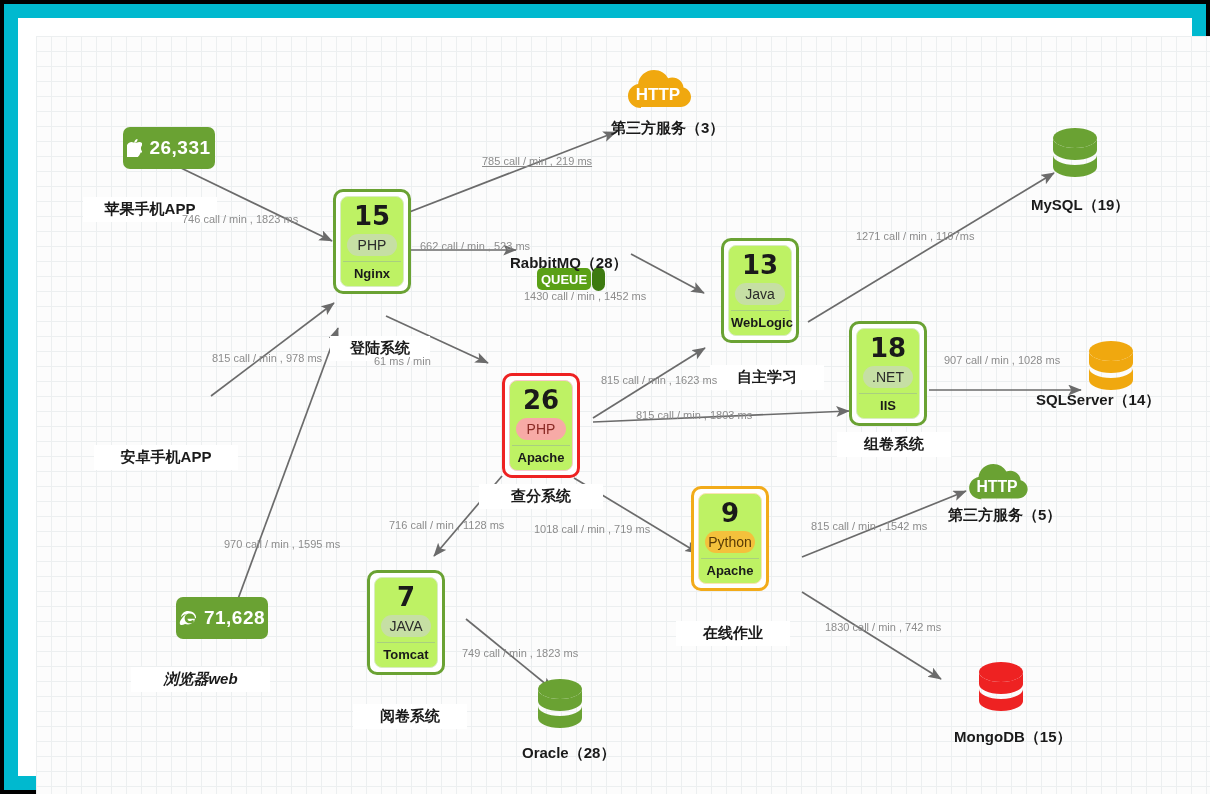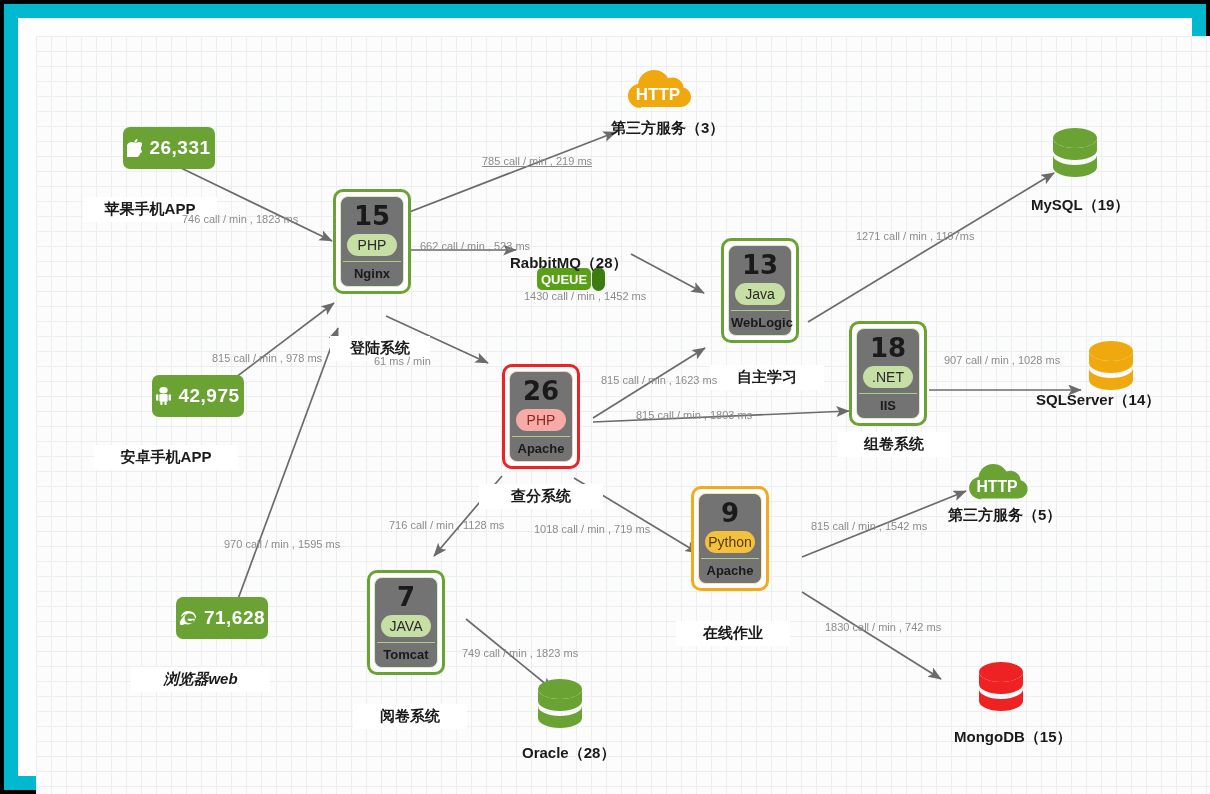--- a/index.html
+++ b/index.html
@@ -79,21 +79,21 @@
     width: 78px;
     border: 3px solid #6aa233;
     border-radius: 10px;
     background: #ffffff;
     padding: 4px;
     box-sizing: border-box;
   }
   .appnode .inner {
     border: 1px solid #d8ecc2;
     border-radius: 8px;
-    background: #737373;
+    background: #bef264;
     padding: 4px 2px 0 2px;
     box-sizing: border-box;
   }
   .appnode .num {
     text-align: center;
     font-size: 26px;
     font-weight: bold;
     color: #1a1a1a;
     line-height: 30px;
     font-family: "DejaVu Sans", sans-serif;
@@ -110,21 +110,21 @@
     font-weight: normal;
   }
   .appnode .srv {
     border-top: 1px solid #a9cf7f;
     text-align: center;
     font-size: 13px;
     color: #1a1a1a;
     padding: 4px 0 5px 0;
     font-weight: bold;
   }
-  .appnode.red { border-color: #ee2222; }
+  .appnode.red { border-color: #ee2222; margin-top: 9px; }
   .appnode.red .inner { border-color: #f8cccc; }
   .appnode.red .lang { background: #f7aaa6; color: #8a2a24; }
   .appnode.red .srv { border-top-color: #a9cf7f; }
   .appnode.amber { border-color: #f2ab1a; }
   .appnode.amber .inner { border-color: #fae4b4; }
   .appnode.amber .lang { background: #f4c13c; color: #5a3c06; }
   .appnode.amber .srv { border-top-color: #a9cf7f; }
 
   
   .dbnode { position: absolute; }
@@ -197,35 +197,20 @@
     <div class="client" style="left:47px; top:91px; width:92px;">
       <span class="gi">
         <svg width="15" height="18" viewBox="0 0 16 19">
           <path fill="#ffffff" d="M11.2 0c.1 1-.3 2-.9 2.7-.6.7-1.6 1.3-2.5 1.2-.1-1 .4-2 .9-2.6C9.4.5 10.4 0 11.2 0zM14.6 14.3c-.5 1.1-.7 1.6-1.3 2.6-.9 1.4-2.2 3.1-3.8 3.1-1.4 0-1.8-.9-3.7-.9-1.9 0-2.3.9-3.7.9-1.6 0-2.8-1.5-3.7-2.9C-1.2 13.1-1.5 8.4.2 5.9 1.3 4.2 3.1 3.2 4.8 3.2c1.7 0 2.8 1 4.2 1 1.4 0 2.2-1 4.2-1 1.5 0 3.1.8 4.2 2.3-3.7 2-3.1 7.3.2 8.8z"></path>
         </svg>
       </span>
       <span>26,331</span>
     </div>
     <div class="caption" style="left:47px; top:161px; width:120px;">苹果手机APP</div>
 
-    <div class="client" style="left:76px; top:339px; width:92px;">
-      <span class="gi">
-        <svg width="15" height="18" viewBox="0 0 16 19">
-          <g fill="#ffffff">
-            <ellipse cx="8" cy="3.4" rx="4.4" ry="3.4"></ellipse>
-            <rect x="3.6" y="7.4" width="8.8" height="8.2" rx="1"></rect>
-            <rect x="0" y="7.6" width="2.6" height="7" rx="1.3"></rect>
-            <rect x="13.4" y="7.6" width="2.6" height="7" rx="1.3"></rect>
-            <rect x="4.6" y="15.2" width="2.4" height="4" rx="1.2"></rect>
-            <rect x="9" y="15.2" width="2.4" height="4" rx="1.2"></rect>
-          </g>
-        </svg>
-      </span>
-      <span>42,975</span>
-    </div>
     <div class="caption" style="left:58px; top:409px; width:130px;">安卓手机APP</div>
 
     <div class="client" style="left:100px; top:561px; width:92px;">
       <span class="gi">
         <svg width="18" height="18" viewBox="0 0 20 20">
           <path fill="#ffffff" d="M10 2.2c-4 0-7.3 3-7.8 6.9 1.6-2 3.9-3.4 6.2-3.9-2.4 1.6-5 4.4-6.6 7.4-1 1.9-1.3 3.6-.5 4.5.9 1 3 .7 5.4-.5 1 .3 2.1.5 3.3.5 3.9 0 7.1-2.7 7.7-6.3H9.4c.2 1.6 1.3 2.6 2.8 2.6 1.1 0 2-.5 2.5-1.3l2.6 1.1c-1 1.7-2.9 2.7-5.2 2.7-3.3 0-5.8-2.3-5.8-5.6S8.8 4.9 12 4.9c2.9 0 5.1 1.8 5.6 4.4l.1.9h1.1c.1-.5.1-.9.1-1.4C18.9 5.3 14.9 2.2 10 2.2zM3.2 14.3c.3.5 1.3.6 2.6.2-.9-.6-1.7-1.3-2.3-2.1-.4.8-.5 1.5-.3 1.9z"></path>
         </svg>
       </span>
       <span>71,628</span>
     </div>

